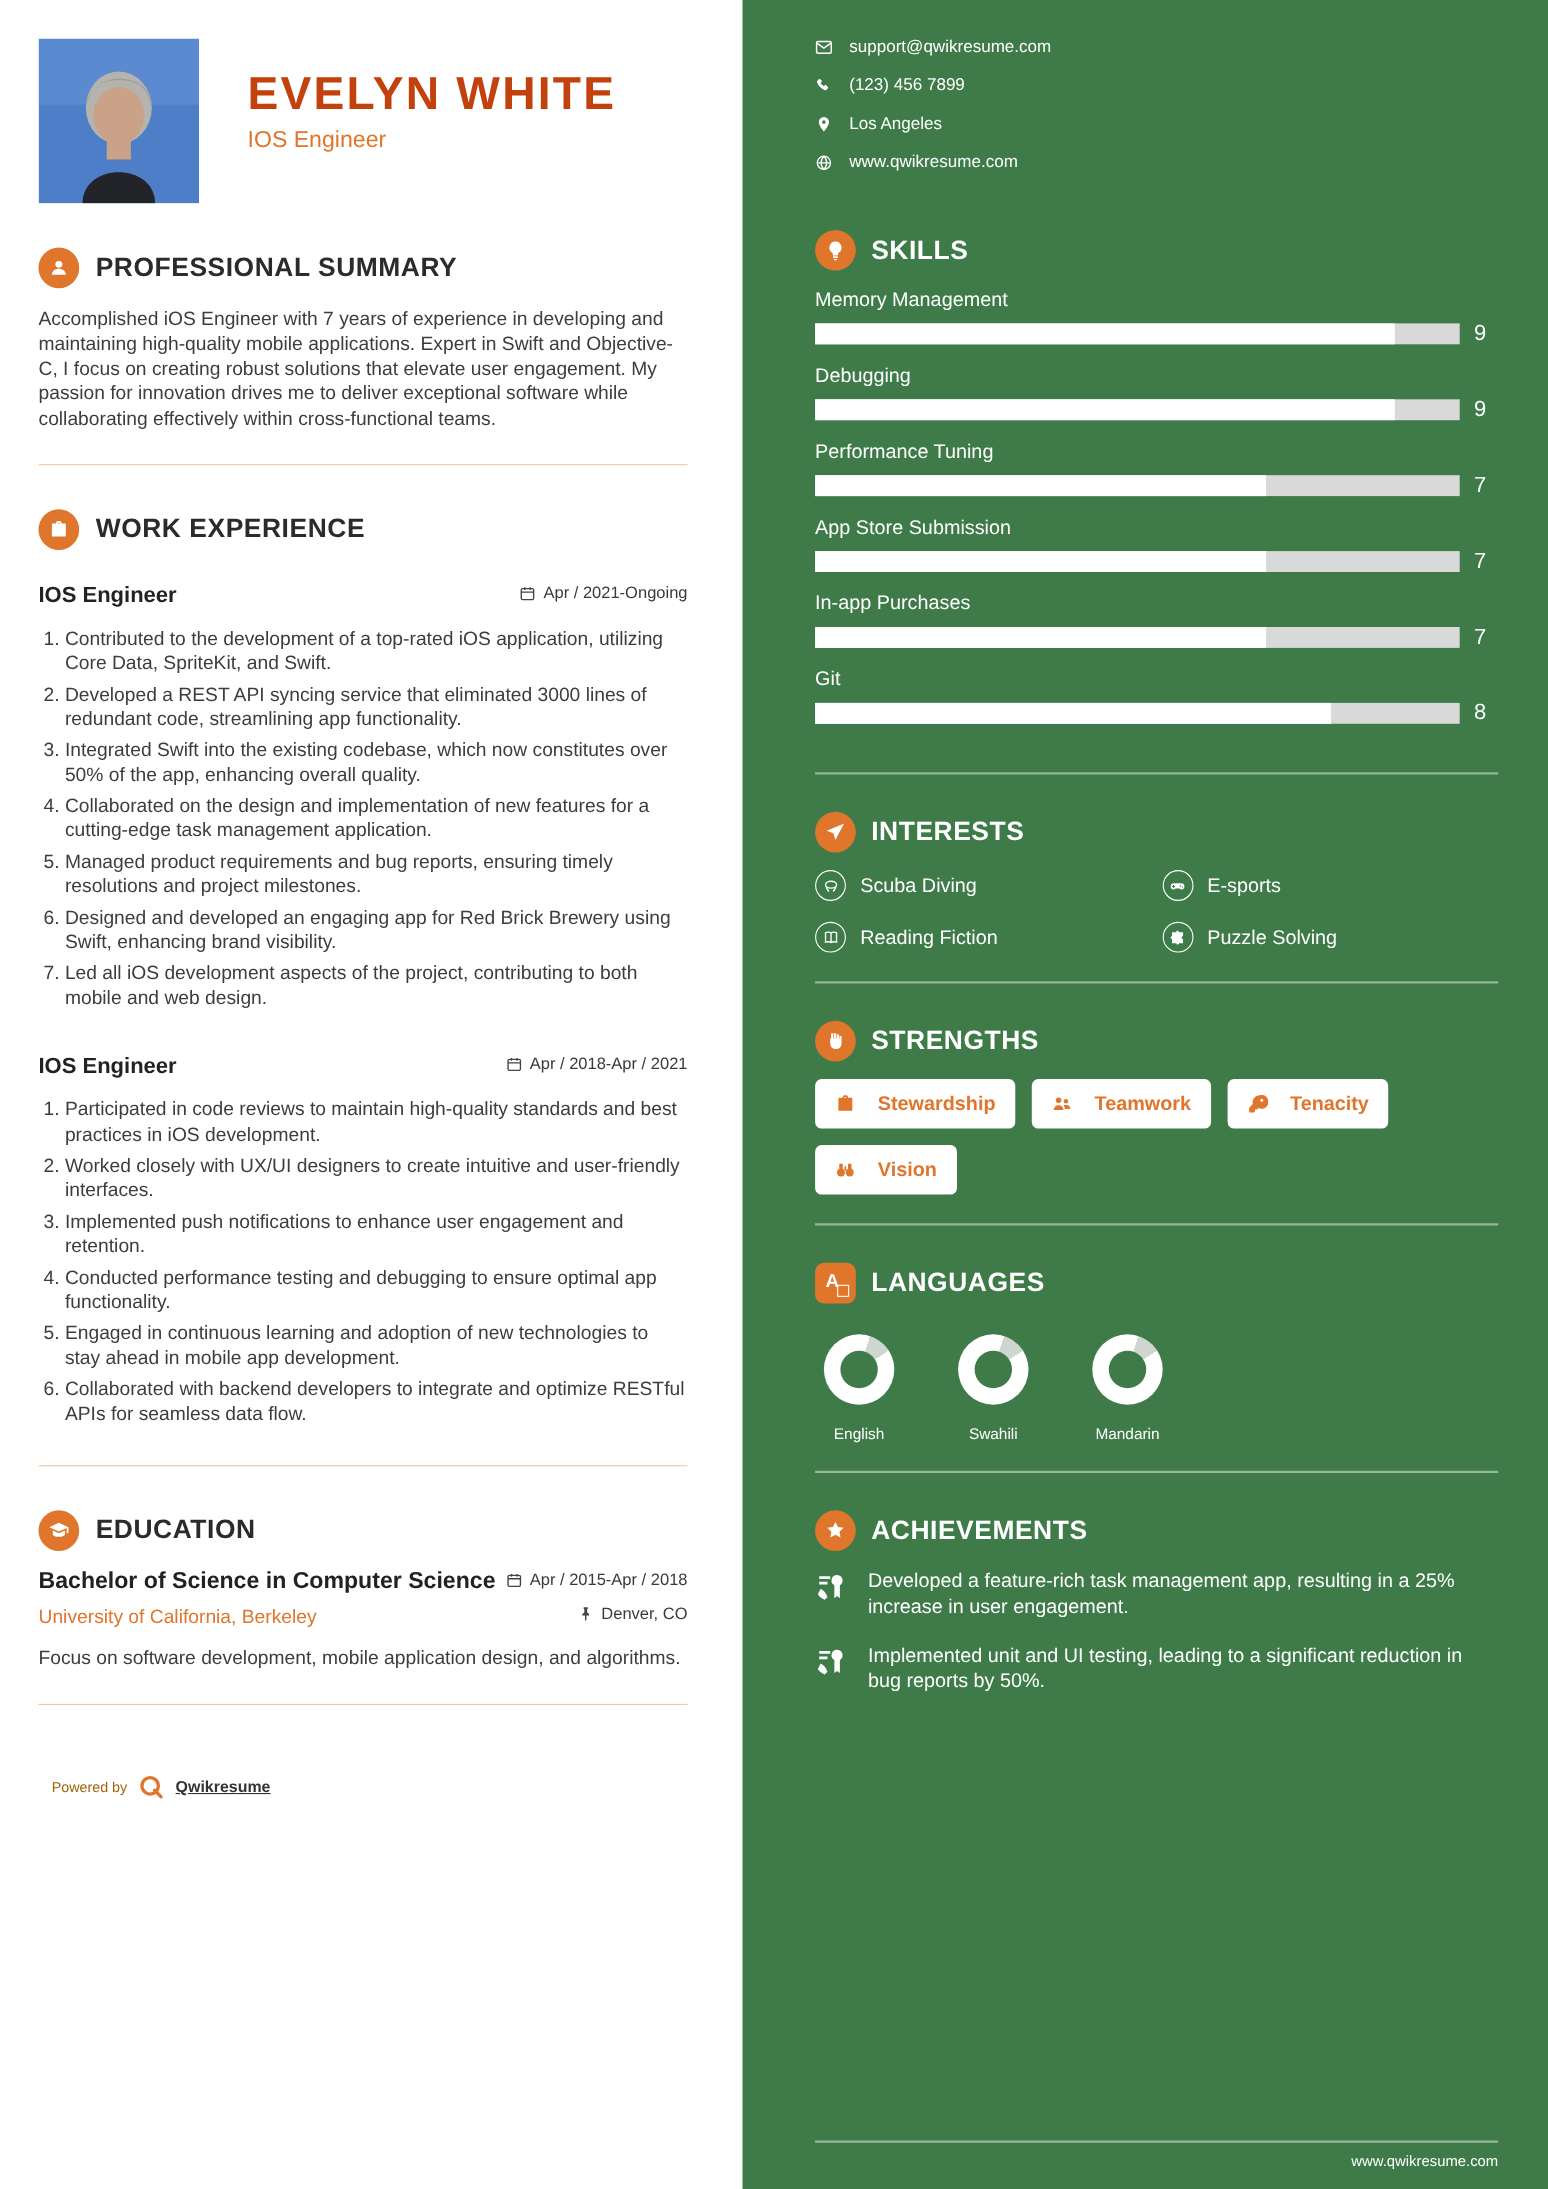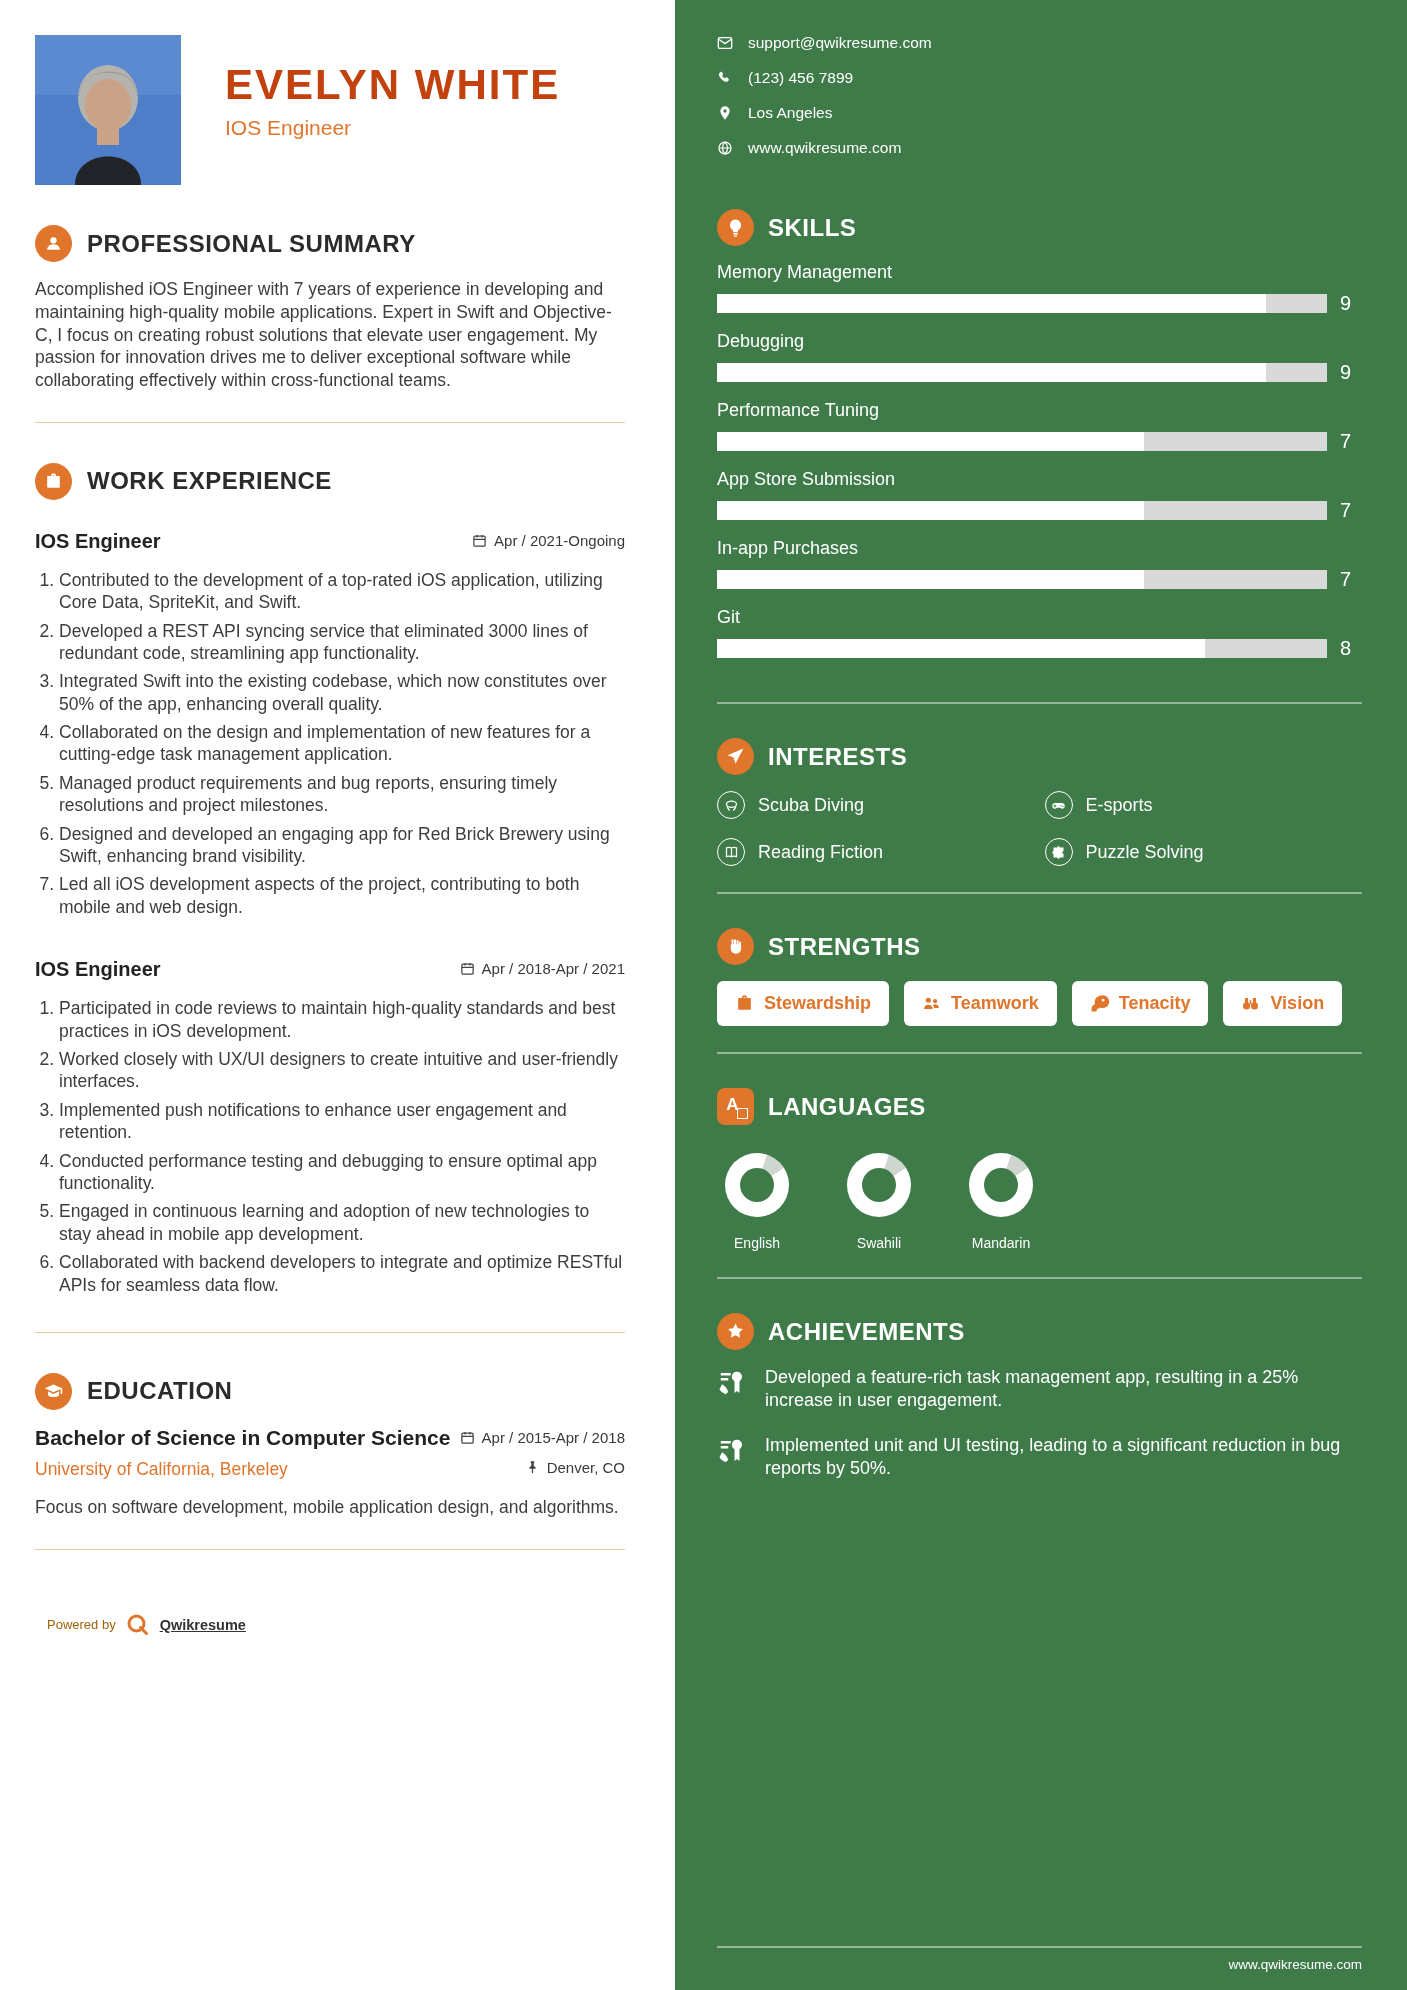--- a/index.html
+++ b/index.html
@@ -39,21 +39,21 @@
   .edu-degree { font-size:21px; font-weight:700; color:#222; }
   .edu-school { font-size:17.5px; color:#e0752c; margin-top:9px; }
   .edu-desc { font-size:17.5px; color:#3d3d3d; margin-top:16px; line-height:1.3; }
 
   .left-footer { margin-top:62px; display:flex; align-items:center; gap:9px; padding-left:12px; }
   .powered { font-size:13px; color:#a16207; }
   .logo-mark svg { width:26px; height:26px; display:block; }
   .brand { font-size:14.5px; font-weight:700; color:#333; text-decoration:underline; }
 
   
-  .right { flex:1; background:#3e7b49; color:#ffffff; padding:34px 45px 18px 42px; display:flex; flex-direction:column; }
+  .right { flex:1; background:#3e7b49; color:#ffffff; padding:34px 45px 18px 66px; display:flex; flex-direction:column; }
 
   .contact { display:flex; flex-direction:column; gap:17px; }
   .contact-item { display:flex; align-items:center; gap:15px; font-size:15.5px; }
   .contact-item svg { width:16px; height:16px; color:#fff; flex:none; }
 
   .sb-head { display:flex; align-items:center; gap:14px; margin:0 0 16px 0; }
   .sb-head .sec-circle { background:#e0752c; }
   .sb-title { font-size:24px; font-weight:800; color:#fff; letter-spacing:0.5px; }
   .sb-section { margin-top:34px; }
   .sb-section.first { margin-top:52px; }
@@ -66,21 +66,21 @@
   .skill-score { font-size:20px; width:22px; text-align:left; }
 
   .hr-right { border:none; border-top:2px solid rgba(255,255,255,0.45); margin:26px 0 0 0; }
 
   .interests-grid { display:grid; grid-template-columns:1fr 1fr; row-gap:19px; column-gap:10px; }
   .interest { display:flex; align-items:center; gap:13px; font-size:18px; }
   .int-icon { width:28px; height:28px; border:1.7px solid #fff; border-radius:50%; display:flex; align-items:center; justify-content:center; flex:none; color:#fff; }
   .int-icon svg { width:15px; height:15px; }
 
   .chips { display:flex; flex-wrap:wrap; gap:15px; }
-  .chip { background:#fff; color:#e0752c; border-radius:6px; padding:12px 18px; display:inline-flex; align-items:center; gap:10px; font-size:18px; font-weight:600; }
+  .chip { background:#fff; color:#e0752c; border-radius:6px; padding:12px 18px; display:inline-flex; align-items:center; gap:20px; font-size:18px; font-weight:600; }
   .chip svg { width:19px; height:19px; flex:none; }
 
   .langs { display:flex; gap:58px; padding:12px 6px 0 8px; }
   .lang { display:flex; flex-direction:column; align-items:center; gap:18px; }
   .donut { width:64px; height:64px; border-radius:50%; background:conic-gradient(from 18deg, #cfd6cf 0 11%, #ffffff 11% 100%); position:relative; }
   .donut::after { content:""; position:absolute; inset:15px; border-radius:50%; background:#3e7b49; }
   .lang-label { font-size:14px; }
 
   .ach-item { display:flex; gap:18px; margin-bottom:22px; }
   .ach-item svg { width:30px; height:30px; flex:none; color:#fff; margin-top:2px; }

